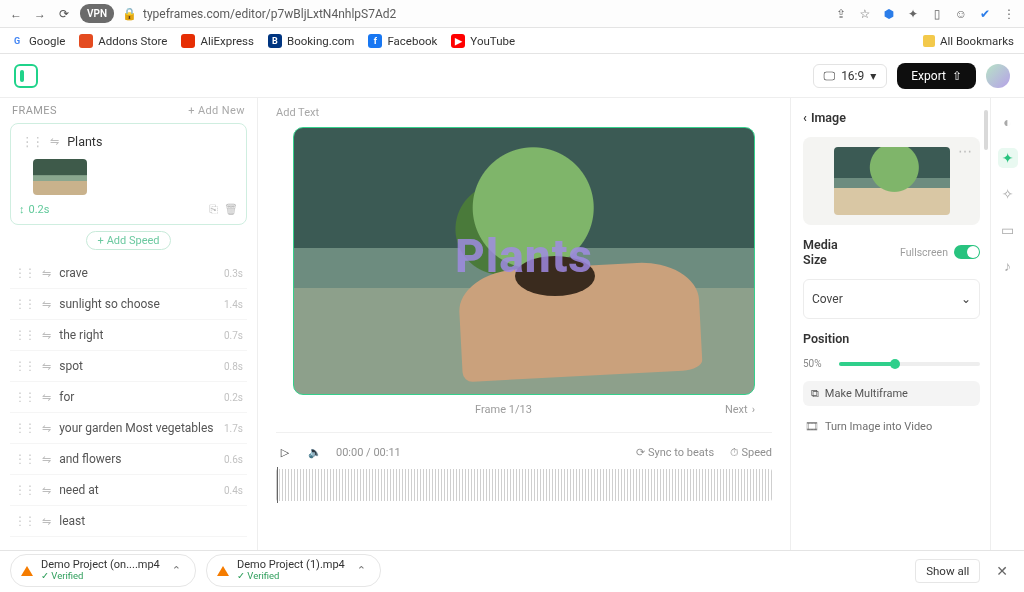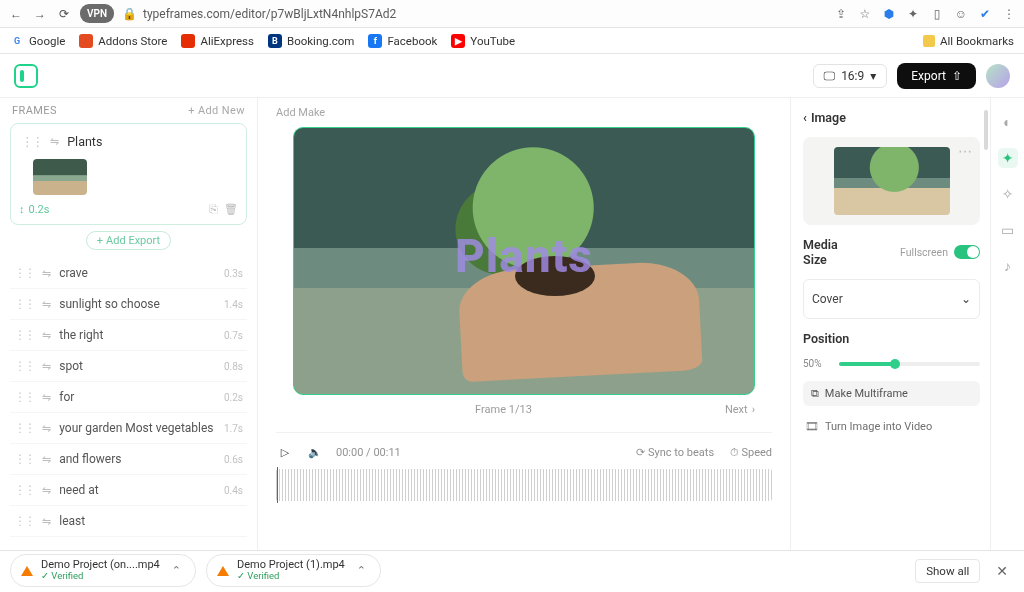--- a/index.html
+++ b/index.html
@@ -214,21 +214,21 @@
           <div class="thumb"></div>
         </div>
         <div class="fc-foot">
           <span class="fc-dur">↕ <span>0.2s</span></span>
           <span class="fc-actions">
             <span>⎘</span>
             <span>🗑</span>
           </span>
         </div>
       </div>
-      <div class="add-frame-pill">+ <span>Add Export</span></div>
+      <div class="add-frame-pill">+ <span>Add Speed</span></div>
       <div id="frame-list">
           <div class="list-row">
             <span class="lr-left">
               <span class="drag-dots">⋮⋮</span>
               <span class="chain-ico">⇋</span>
               <span>crave</span>
             </span>
             <span class="lr-dur">0.3s</span>
           </div>
           <div class="list-row">
@@ -294,21 +294,21 @@
               <span>least</span>
             </span>
             <span class="lr-dur"></span>
           </div>
         </div>
     </div>
   </div>
 
   <div class="center">
     <div class="center-top">
-      <span>Add Make</span>
+      <span>Add Text</span>
     </div>
     <div class="canvas-wrap">
       <div class="canvas">
         <div class="hand"></div>
         <div class="plant-soil"></div>
         <div class="canvas-text">Plants</div>
       </div>
       <div class="canvas-ctrl">
         <span></span>
         <span>Frame 1/13</span>

